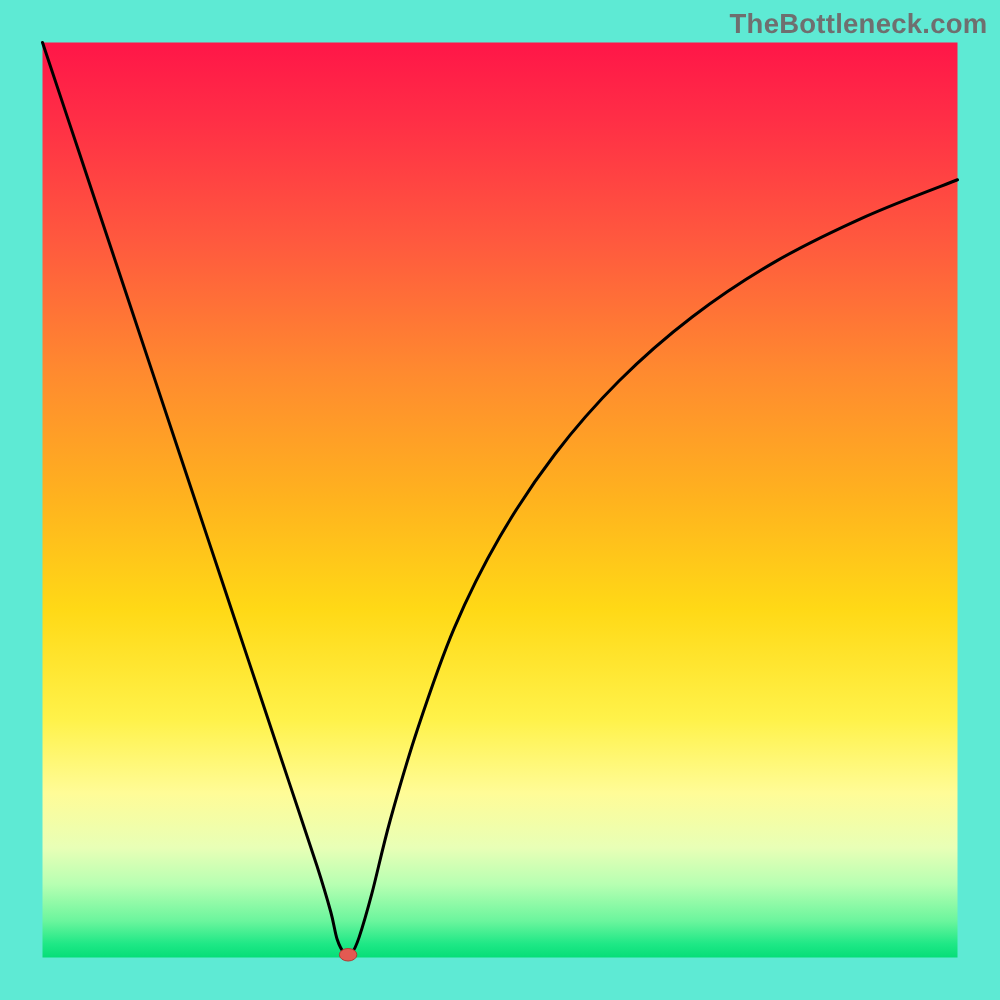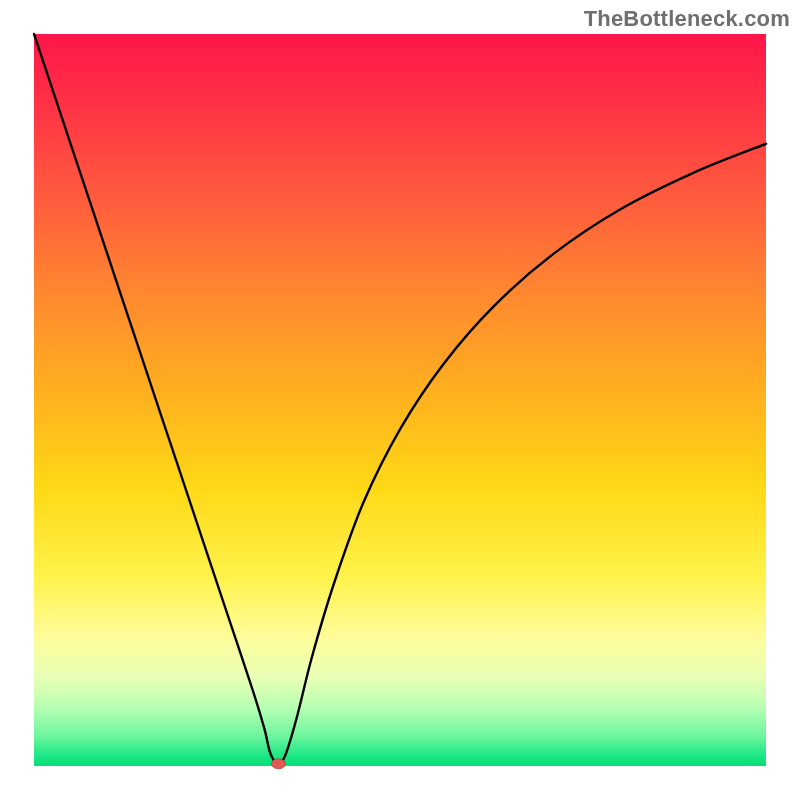--- a/index.html
+++ b/index.html
@@ -8,21 +8,21 @@
     width: 800px;
     height: 800px;
     overflow: hidden;
     background: #000;
     font-family: Arial, Helvetica, sans-serif;
   }
   .frame {
     position: relative;
     width: 800px;
     height: 800px;
-    background: #ffffff;
+    background: #5eead4;
   }
   .plot {
     position: absolute;
     left: 34px;
     top: 34px;
     width: 732px;
     height: 732px;
     
     background: linear-gradient(
       to bottom,

